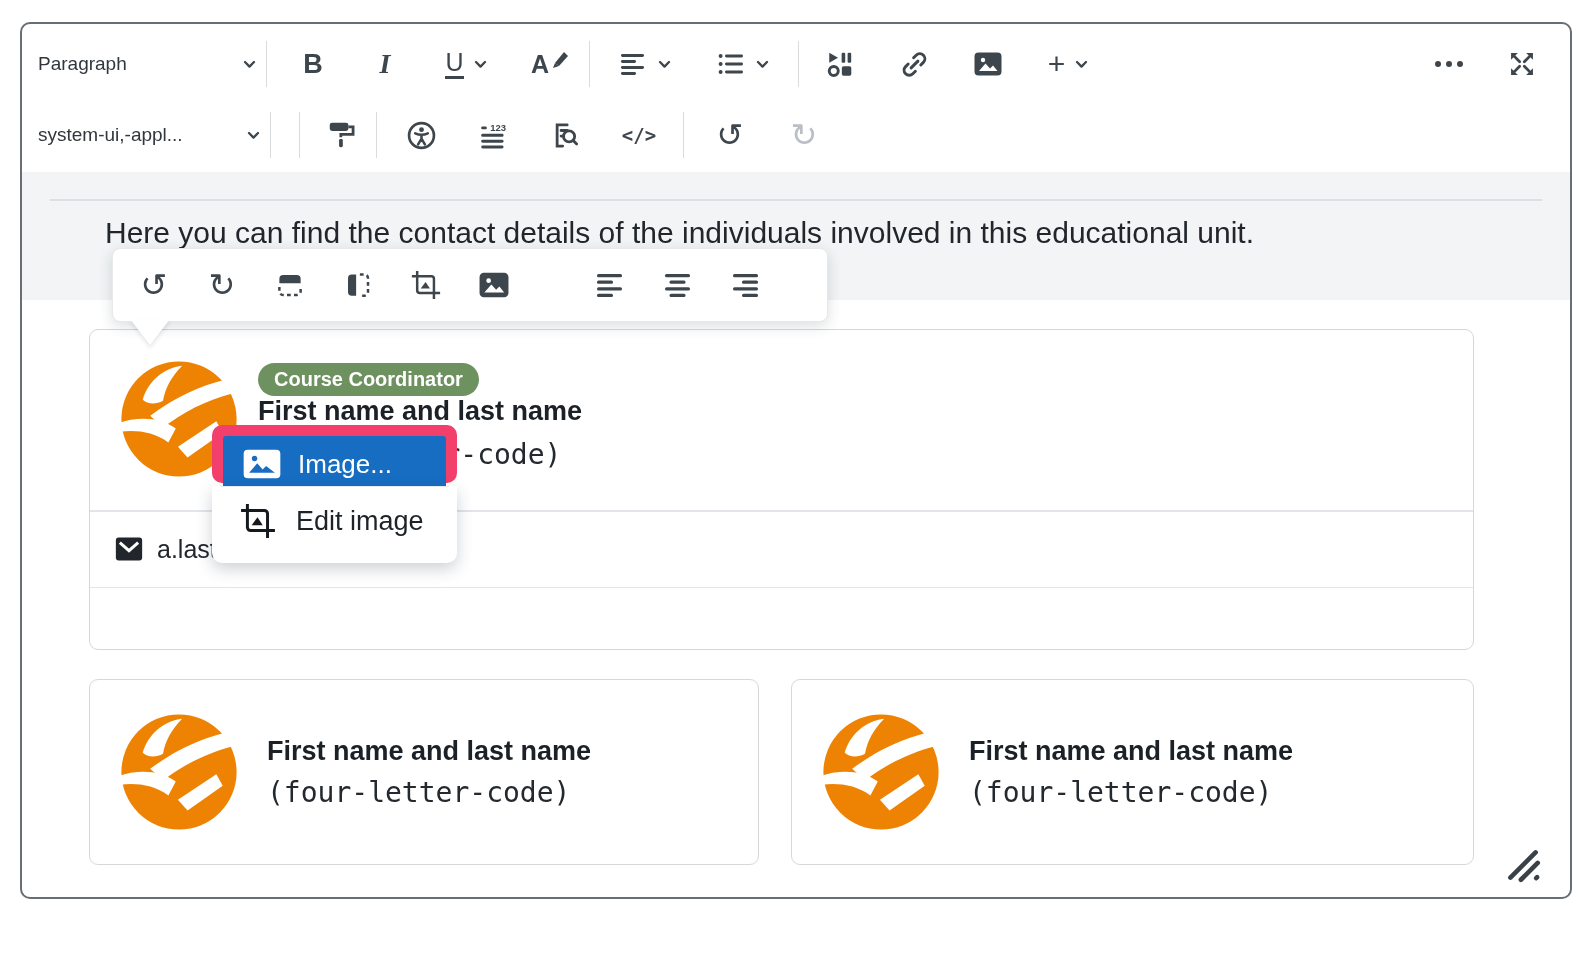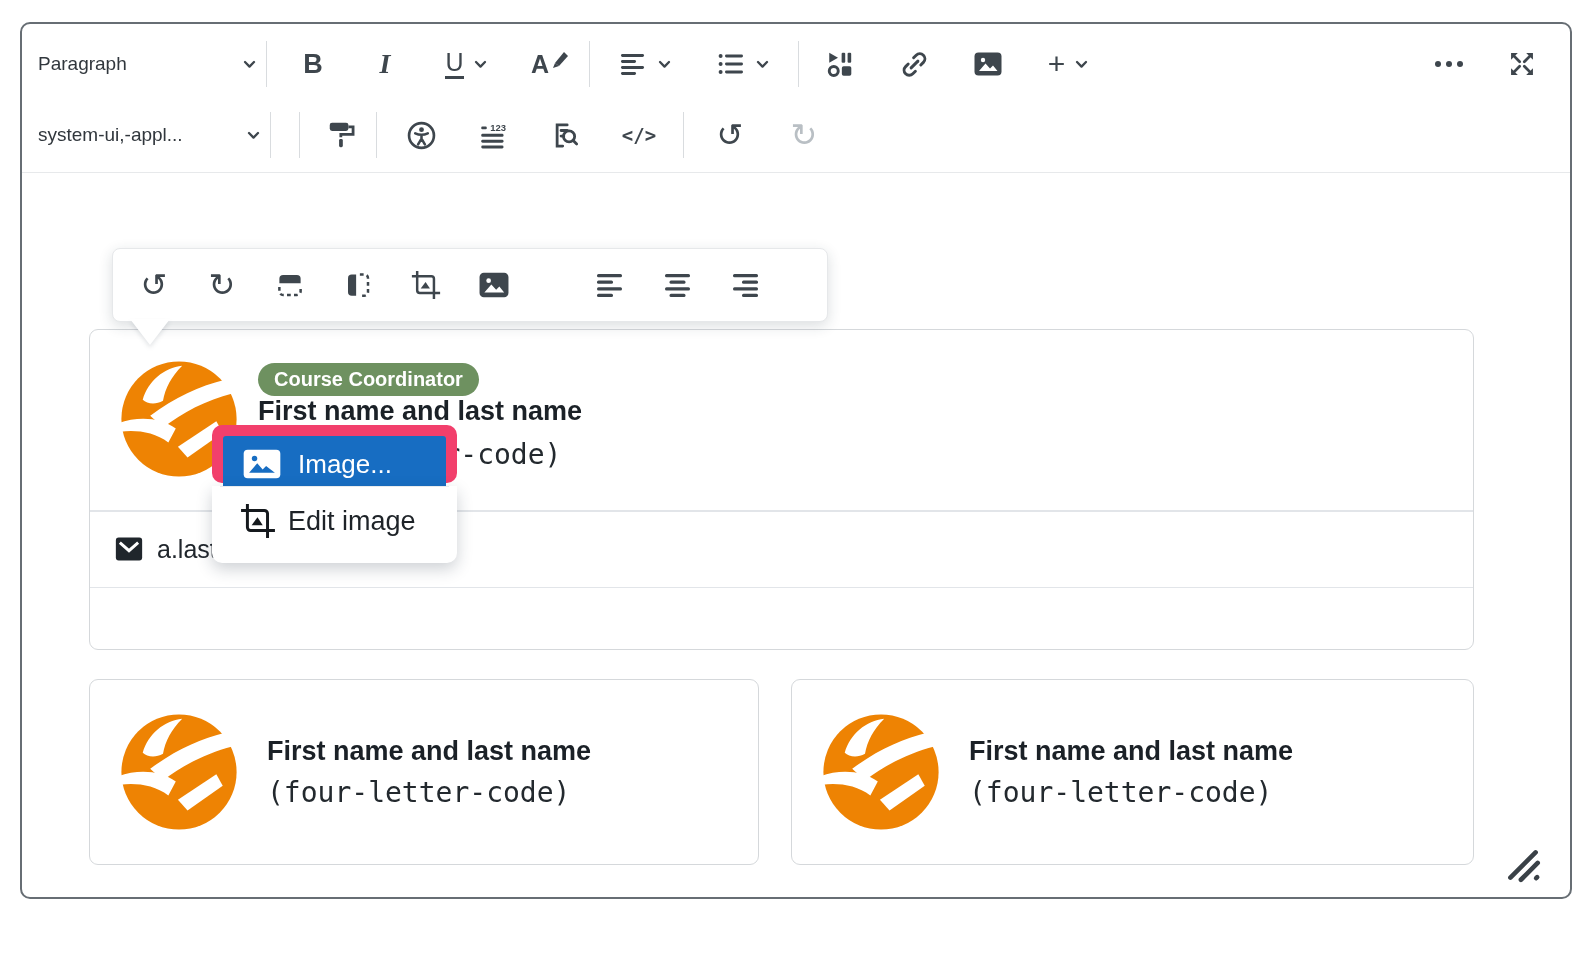--- a/index.html
+++ b/index.html
@@ -71,21 +71,21 @@
 
   
   .menu{position:absolute;left:212px;top:425px;width:245px;z-index:60;}
   .menu-pink{background:#f23f6c;border-radius:10px;padding:11px;box-sizing:border-box;height:58px;}
   .menu-blue{background:#176dc2;border-radius:3px;height:56px;display:flex;align-items:center;
              padding-left:20px;gap:17px;cursor:pointer;}
   .menu-blue .mi-label{color:#fff;font-size:26px;}
   .menu-body{background:#fff;border-radius:0 0 10px 10px;box-shadow:0 6px 16px rgba(34,47,62,.22);
              padding-bottom:10px;}
   .menu-div{height:1px;background:#e9ebed;margin:3px 8px 0 8px;}
-  .menu-item{display:flex;align-items:center;gap:12px;padding:16px 0 14px 28px;cursor:pointer;}
+  .menu-item{display:flex;align-items:center;gap:20px;padding:16px 0 14px 28px;cursor:pointer;}
   .menu-item .mi-label{color:#1e2328;font-size:27px;}
 
   .resize{position:absolute;right:26px;bottom:12px;cursor:nwse-resize;}
   svg{display:block;}
   svg text{font-family:"Liberation Sans",sans-serif;}
 </style>
 </head>
 <body>
 
 <svg width="0" height="0" style="position:absolute">
@@ -257,20 +257,24 @@
       <div class="tb-sep" style="margin-left:14px;"></div>
       <div class="tb-btn" style="width:52px;margin-left:10px;">
         <span class="glyph-undo">↺</span>
       </div>
       <div class="tb-btn disabled" style="width:52px;margin-left:22px;">
         <span class="glyph-undo">↻</span>
       </div>
     </div>
     <div class="tb-border"></div>
 
+    <div class="band">
+      <div class="band-hr"></div>
+      <div class="intro">Here you can find the contact details of the individuals involved in this educational unit.</div>
+    </div>
 
     <div class="card card1">
       <svg class="logo abs" style="left:25px;top:25px;" width="128" height="128" viewBox="0 0 120 120">
           <use href="#rlogo"></use>
         </svg>
       <div class="badge">Course Coordinator</div>
       <div class="p-name">First name and last name</div>
       <div class="p-code">(four-letter-code)</div>
       <div class="card-div" style="top:180px;"></div>
       <div class="crow crow2">

